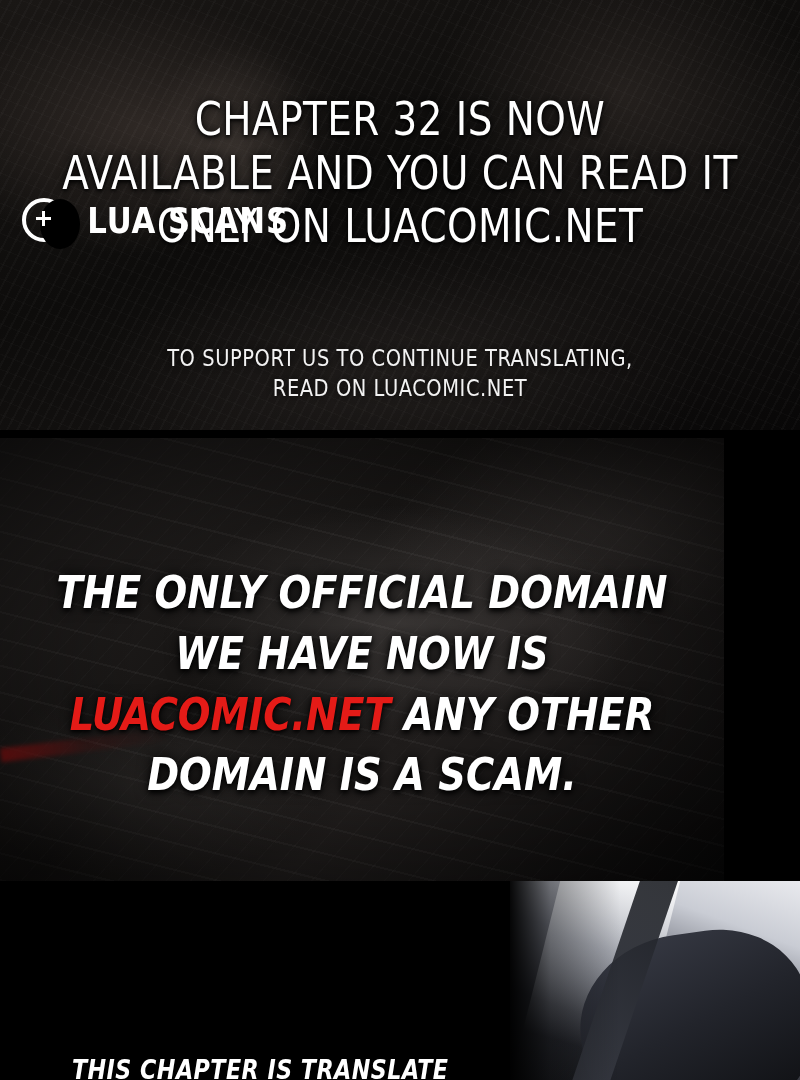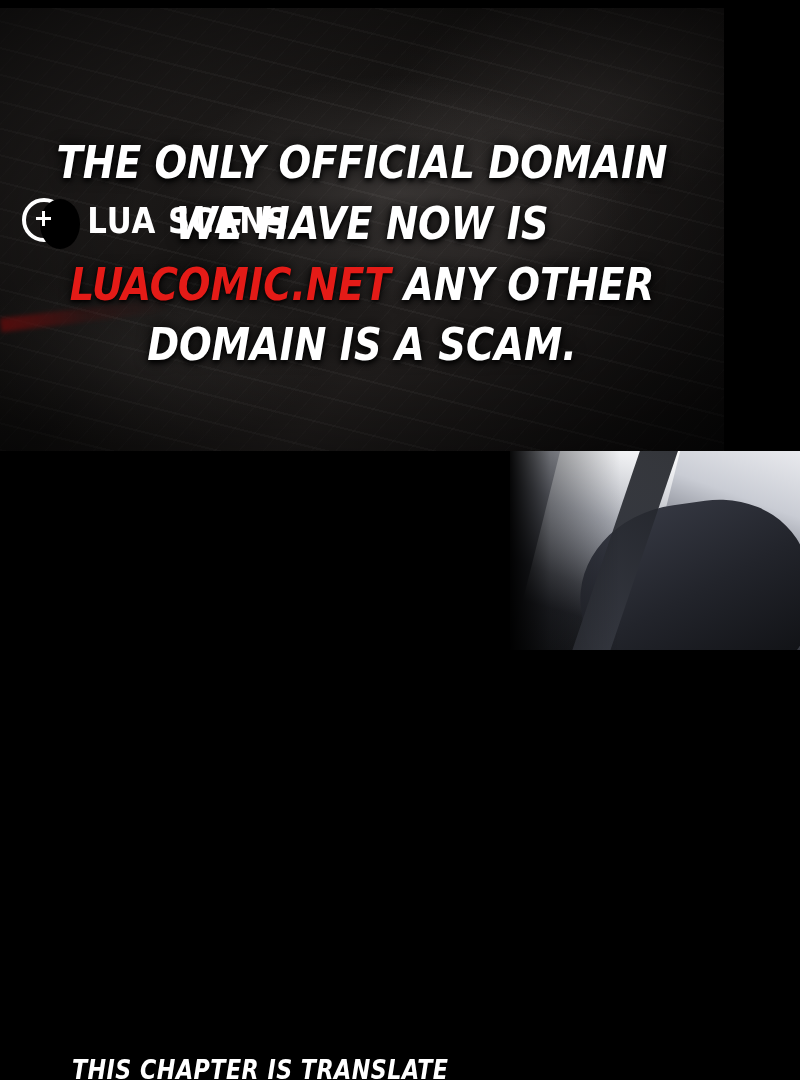--- a/index.html
+++ b/index.html
@@ -250,20 +250,31 @@
     transform: scaleX(0.95);
     color: #ffffff;
     z-index: 4;
   }
 </style>
 </head>
 <body>
 
 <div class="page">
 
+  <div class="panel-top">
+    <div class="headline">
+      <div>CHAPTER 32 IS NOW</div>
+      <div>AVAILABLE AND YOU CAN READ IT</div>
+      <div>ONLY ON LUACOMIC.NET</div>
+    </div>
+    <div class="subline">
+      <div>TO SUPPORT US TO CONTINUE TRANSLATING,</div>
+      <div>READ ON LUACOMIC.NET</div>
+    </div>
+  </div>
 
   <div class="divider"></div>
 
   <div class="panel-mid">
     <div class="blood"></div>
     <div class="vignette"></div>
     <div class="warn-text">
       <span>THE ONLY OFFICIAL DOMAIN WE HAVE NOW IS </span><span class="domain">LUACOMIC.NET</span><span> ANY OTHER DOMAIN IS A SCAM.</span>
     </div>
   </div>

